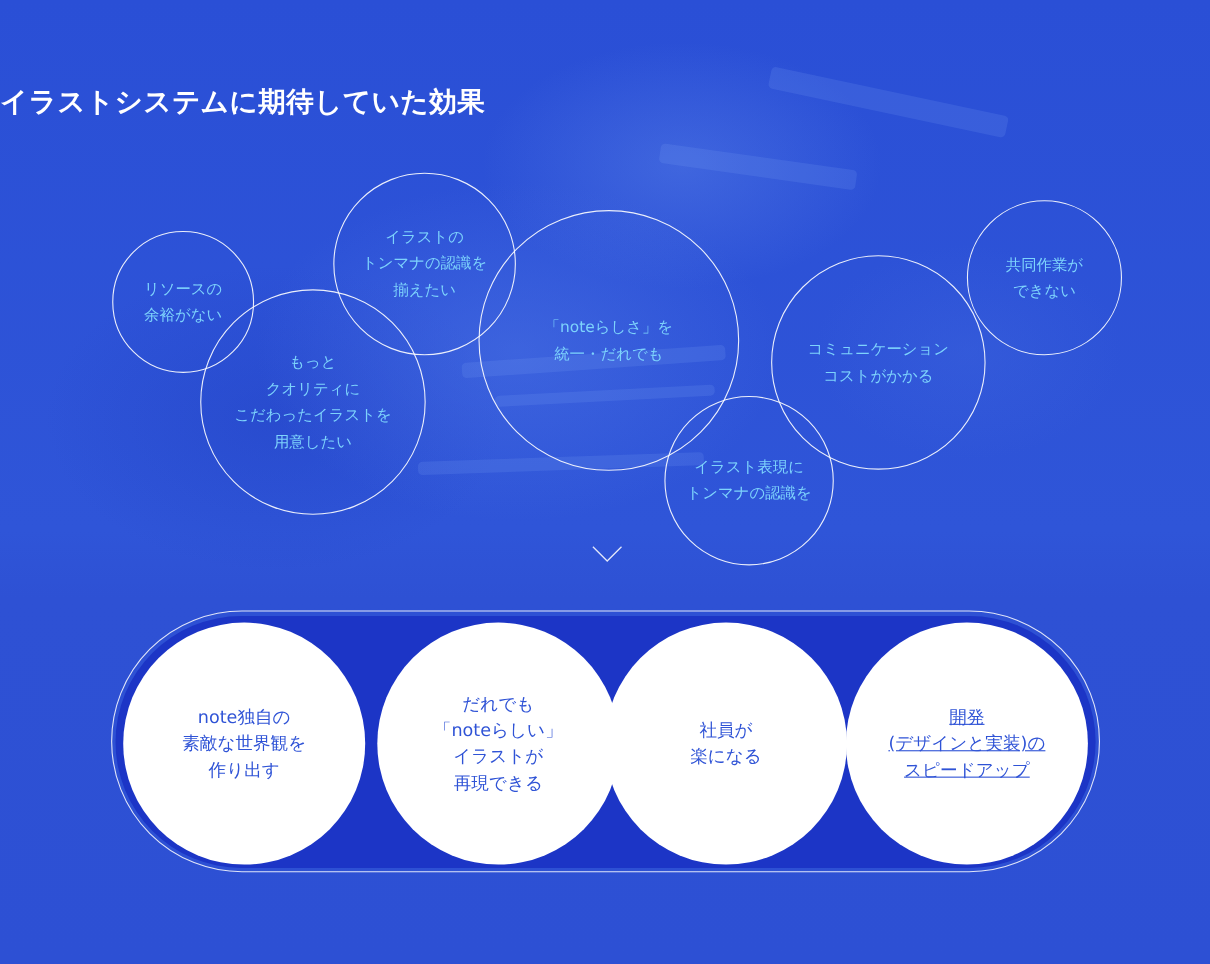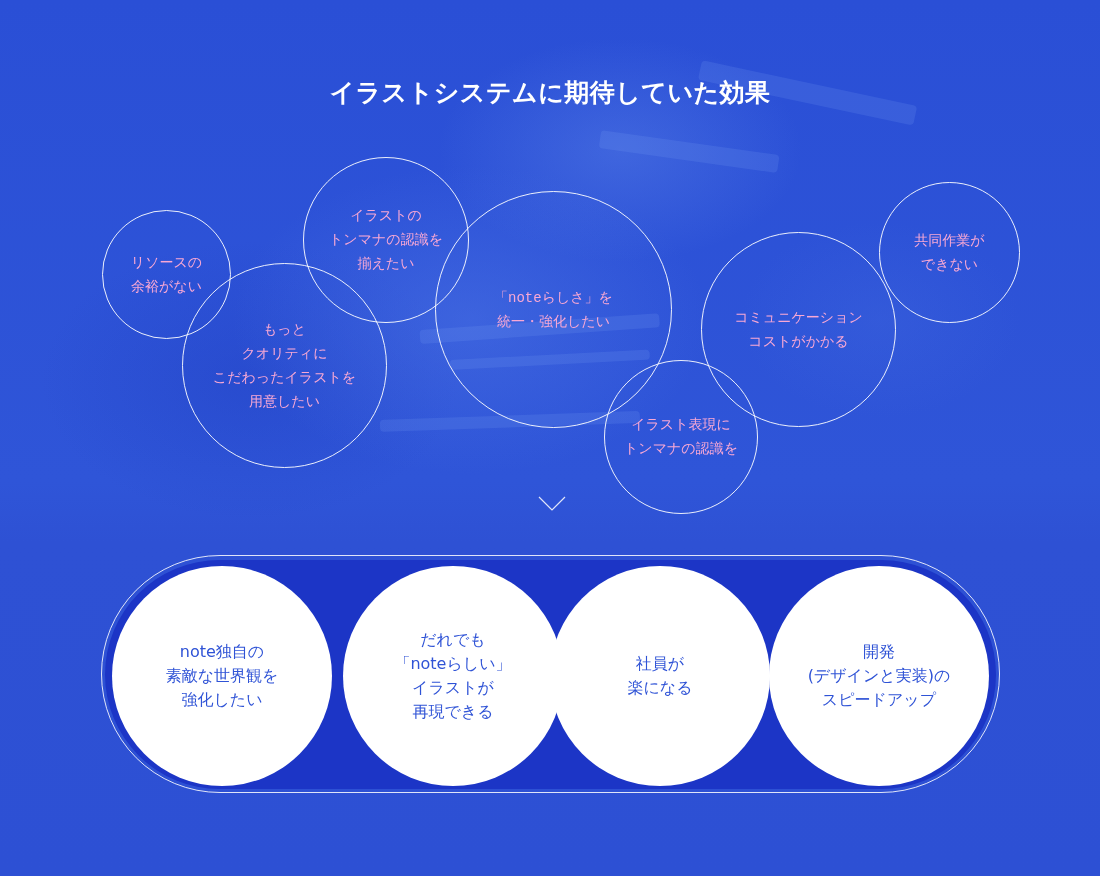--- a/index.html
+++ b/index.html
@@ -28,41 +28,40 @@
       position: absolute;
       background: rgba(120,160,245,0.18);
       border-radius: 4px;
       transform-origin: left center;
     }
     .title {
       position: absolute;
       top: 76px;
       left: 0;
       width: 1100px;
-      text-align: center;
+      text-align: left;
       color: #ffffff;
       font-size: 25px;
       font-weight: bold;
       letter-spacing: 0.5px;
       margin: 0;
     }
     .bubble {
       position: absolute;
       border: 1px solid rgba(255,255,255,0.9);
       border-radius: 50%;
       box-sizing: border-box;
       display: flex;
       align-items: center;
       justify-content: center;
       text-align: center;
-      color: #f9a8d4;
+      color: #7dd3fc;
       font-size: 14px;
       line-height: 24px;
       white-space: pre-line;
-      font-family: Liberation Mono, monospace;
     }
     .chevron {
       position: absolute;
       left: 538px;
       top: 496px;
       width: 28px;
       height: 16px;
     }
     .pill-outline {
       position: absolute;
@@ -124,21 +123,21 @@
 こだわったイラストを
 用意したい</span>
   </div>
   <div class="bubble" style="left:303px;top:157px;width:166px;height:166px;">
     <span>イラストの
 トンマナの認識を
 揃えたい</span>
   </div>
   <div class="bubble" style="left:435px;top:191px;width:237px;height:237px;">
     <span>「noteらしさ」を
-統一・強化したい</span>
+統一・だれでも</span>
   </div>
   <div class="bubble" style="left:604px;top:360px;width:154px;height:154px;">
     <span>イラスト表現に
 トンマナの認識を</span>
   </div>
   <div class="bubble" style="left:701px;top:232px;width:195px;height:195px;">
     <span>コミュニケーション
 コストがかかる</span>
   </div>
   <div class="bubble" style="left:879px;top:182px;width:141px;height:141px;">
@@ -151,30 +150,30 @@
   <polyline points="1,1 14,14 27,1" fill="none" stroke="rgba(255,255,255,0.85)" stroke-width="1.2"></polyline>
 </svg>
 
 <div class="pill-outline"></div>
 <div class="pill-fill"></div>
 
 <div>
   <div class="effect" style="left:112px;">
     <span>note独自の
 素敵な世界観を
-強化したい</span>
+作り出す</span>
   </div>
   <div class="effect" style="left:343px;">
     <span>だれでも
 「noteらしい」
 イラストが
 再現できる</span>
   </div>
   <div class="effect" style="left:550px;">
     <span>社員が
 楽になる</span>
   </div>
-  <div class="effect" style="left:769px;">
+  <div class="effect" style="left:769px;text-decoration:underline;">
     <span>開発
 (デザインと実装)の
 スピードアップ</span>
   </div>
 </div>
 
 </body></html>

